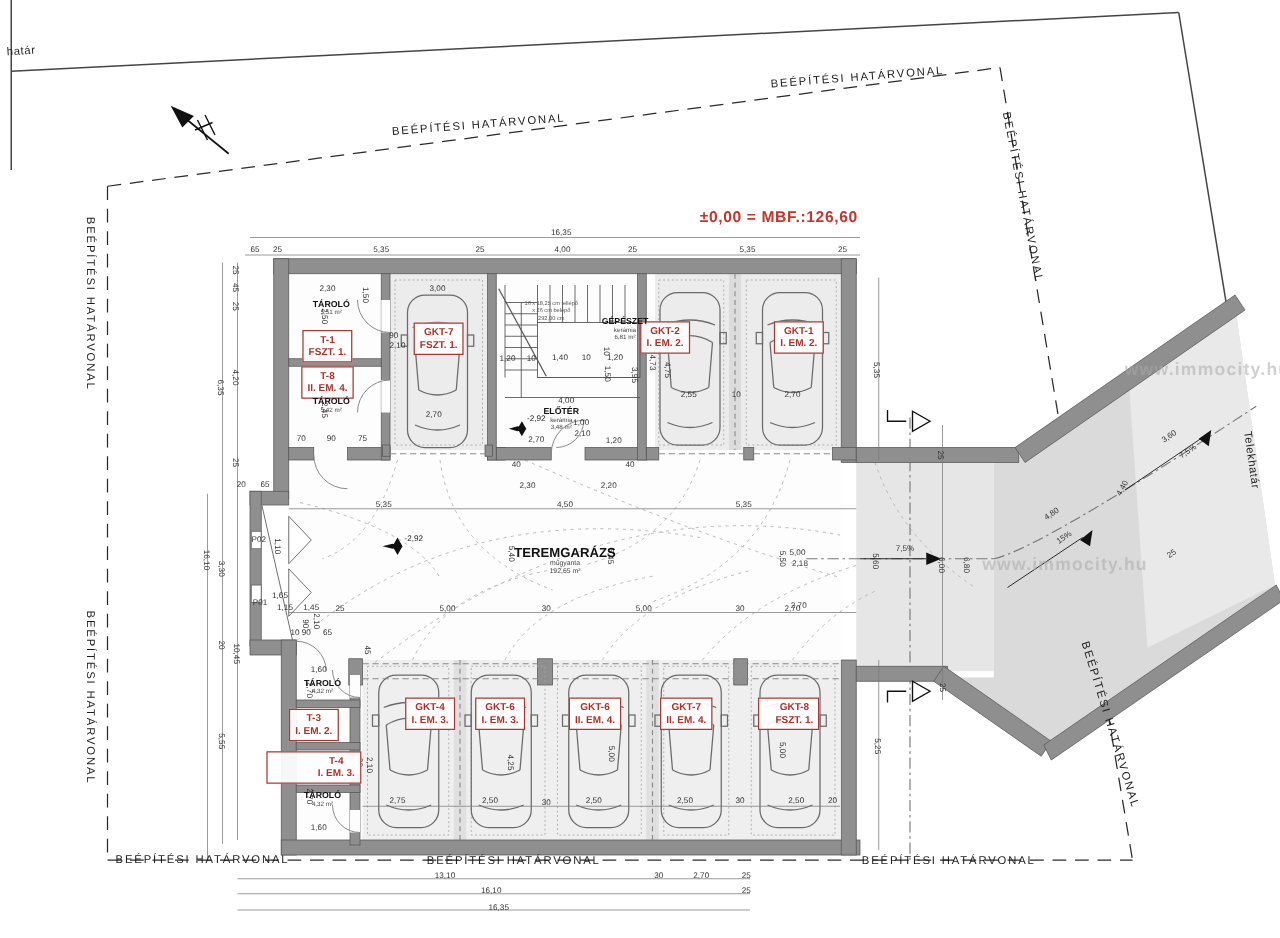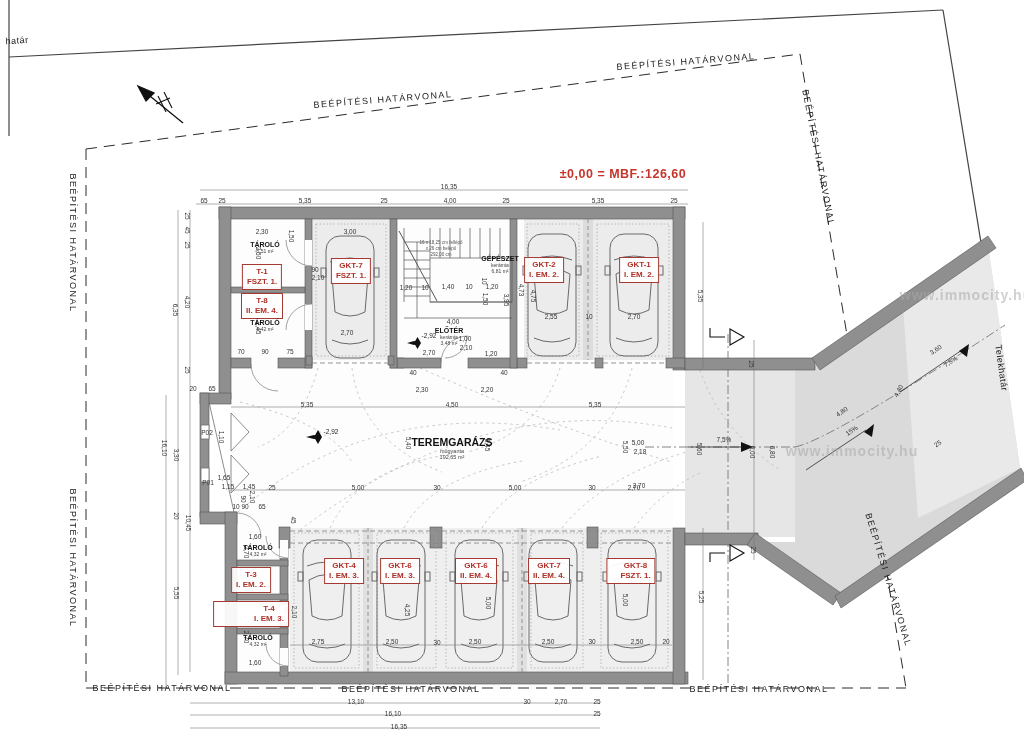--- a/index.html
+++ b/index.html
@@ -412,21 +412,21 @@
         <div>FSZT. 1.</div>
       </div>
       <div class="unitbox" style="left: 262px; top: 306px; transform: translate(-50%, -50%);">
         <div>T-8</div>
         <div>II. EM. 4.</div>
       </div>
       <div class="unitbox" style="left: 351px; top: 271px; transform: translate(-50%, -50%);">
         <div>GKT-7</div>
         <div>FSZT. 1.</div>
       </div>
-      <div class="unitbox" style="left: 544px; top: 270px; transform: translate(-50%, -50%);">
+      <div class="unitbox" style="left: 532px; top: 270px; transform: translate(-50%, -50%);">
         <div>GKT-2</div>
         <div>I. EM. 2.</div>
       </div>
       <div class="unitbox" style="left: 639px; top: 270px; transform: translate(-50%, -50%);">
         <div>GKT-1</div>
         <div>I. EM. 2.</div>
       </div>
       <div class="unitbox" style="left: 251px; top: 580px; transform: translate(-50%, -50%);">
         <div>T-3</div>
         <div>I. EM. 2.</div>

